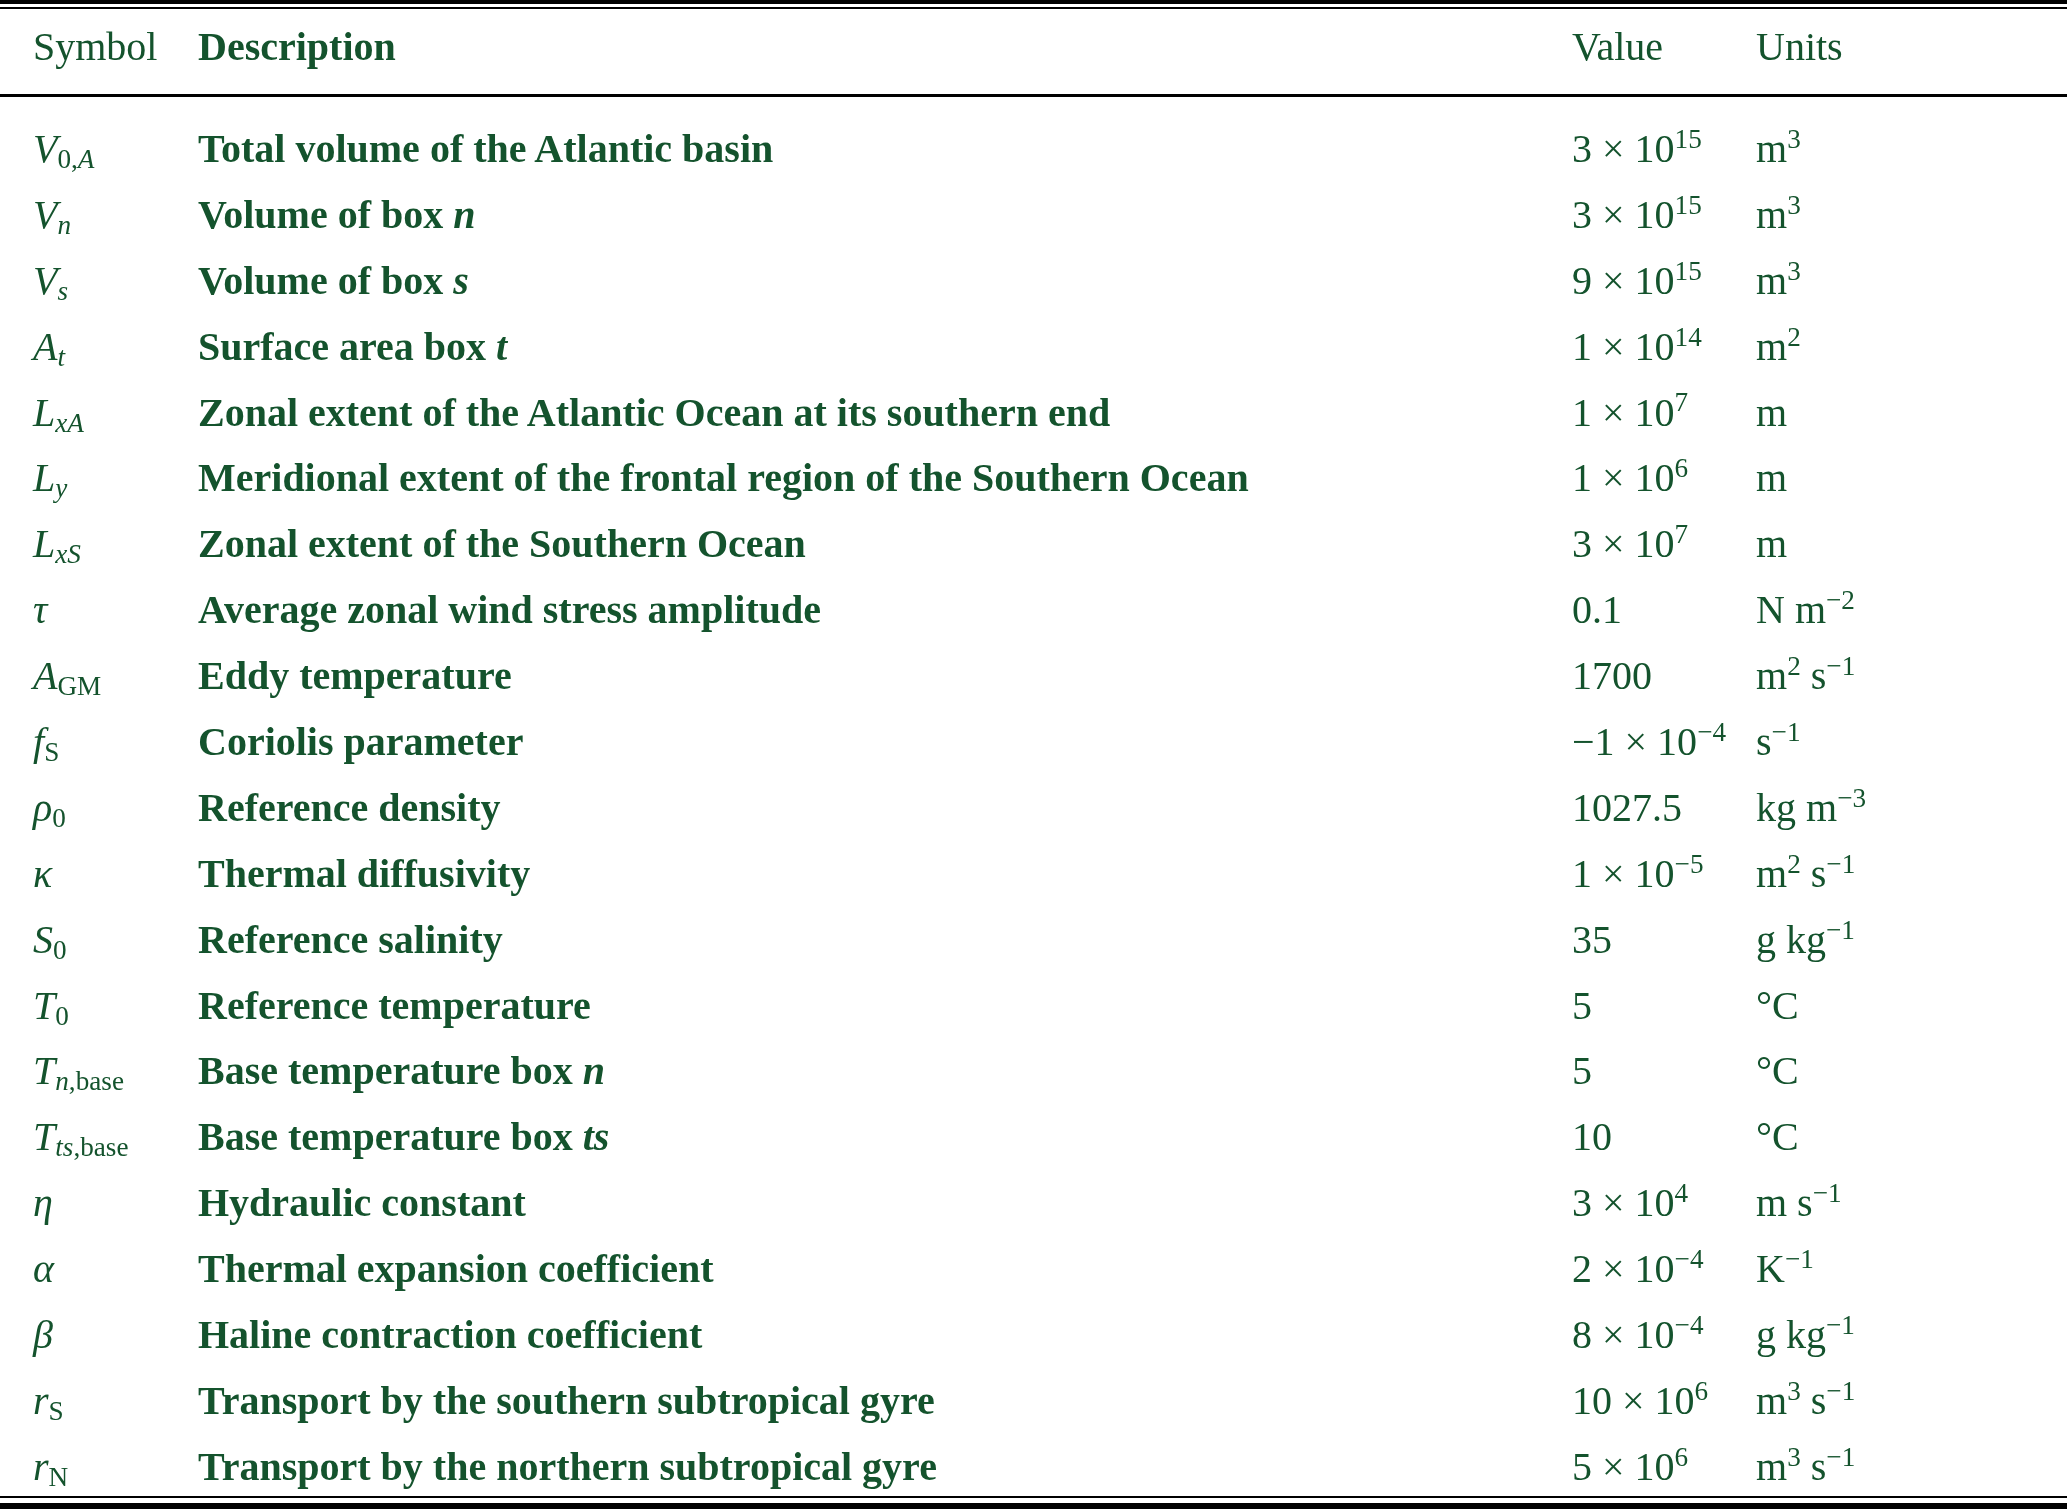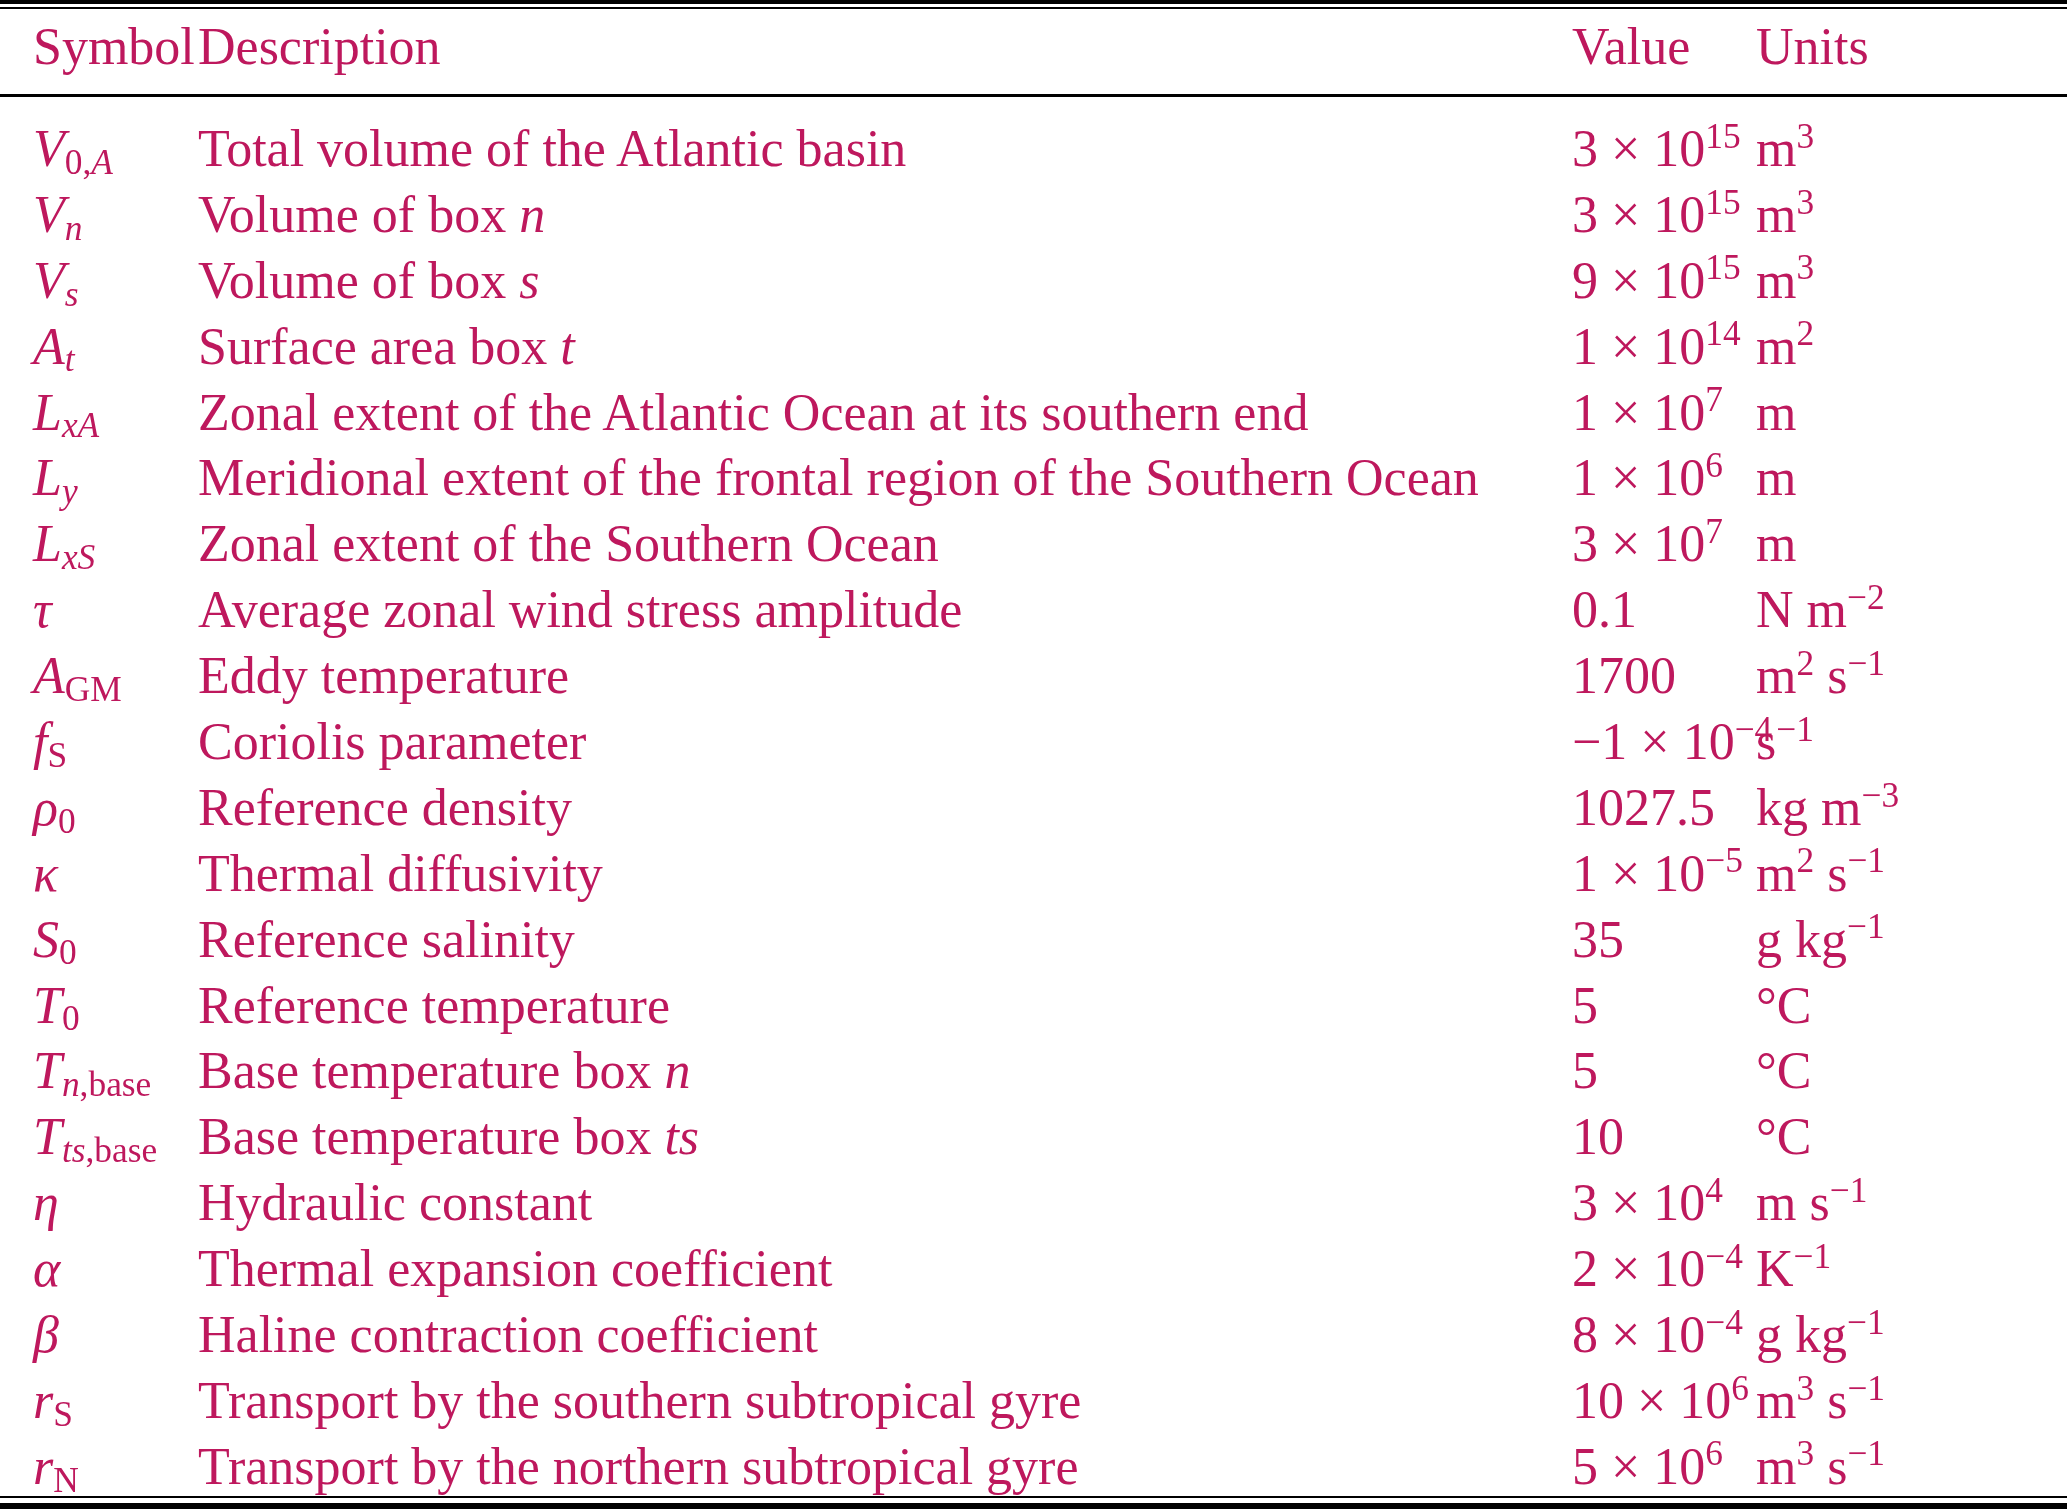--- a/index.html
+++ b/index.html
@@ -1,42 +1,42 @@
 <!DOCTYPE html>
 <html><head>
 <meta charset="utf-8">
 <style>
   html, body { margin: 0; padding: 0; background: #ffffff; }
   .page {
     position: relative;
     width: 2067px;
     height: 1509px;
     background: #ffffff;
-    color: #be185d;
+    color: #14532d;
     font-family: "Liberation Serif", serif;
-    font-size: 52px;
+    font-size: 40px;
     overflow: hidden;
   }
   .rule { position: absolute; left: 0; width: 100%; background: #000000; }
   .rule-top-thick   { top: 0;      height: 4px; }
   .rule-top-thin    { top: 7px;    height: 2px; }
   .rule-header      { top: 94px;   height: 3px; }
   .rule-bottom-thin { top: 1496px; height: 2px; }
   .rule-bottom-thick{ top: 1503px; height: 6px; }
 
   .hdr-row { position: absolute; top: 10px; left: 0; width: 100%; height: 74px; }
   .hdr-row .cell { line-height: 74px; }
 
   .rows { position: absolute; top: 104px; left: 0; width: 100%; margin-top: 12px; }
   .trow { position: relative; height: 65.9px; }
   .trow .cell { line-height: 65.9px; }
 
   .cell { position: absolute; top: 0; white-space: nowrap; }
   .cell.c-symbol { left: 33px; }
-  .cell.c-desc   { left: 198px; }
+  .cell.c-desc   { left: 198px; font-weight: bold; }
   .cell.c-value  { left: 1572px; }
   .cell.c-units  { left: 1756px; }
 
   .cell sup, .cell sub { line-height: 0; font-size: 68%; vertical-align: baseline; position: relative; }
   .cell sup { top: -0.52em; }
   .cell sub { top: 0.22em; }
   .cell i { font-style: italic; }
 </style>
 </head>
 <body>

